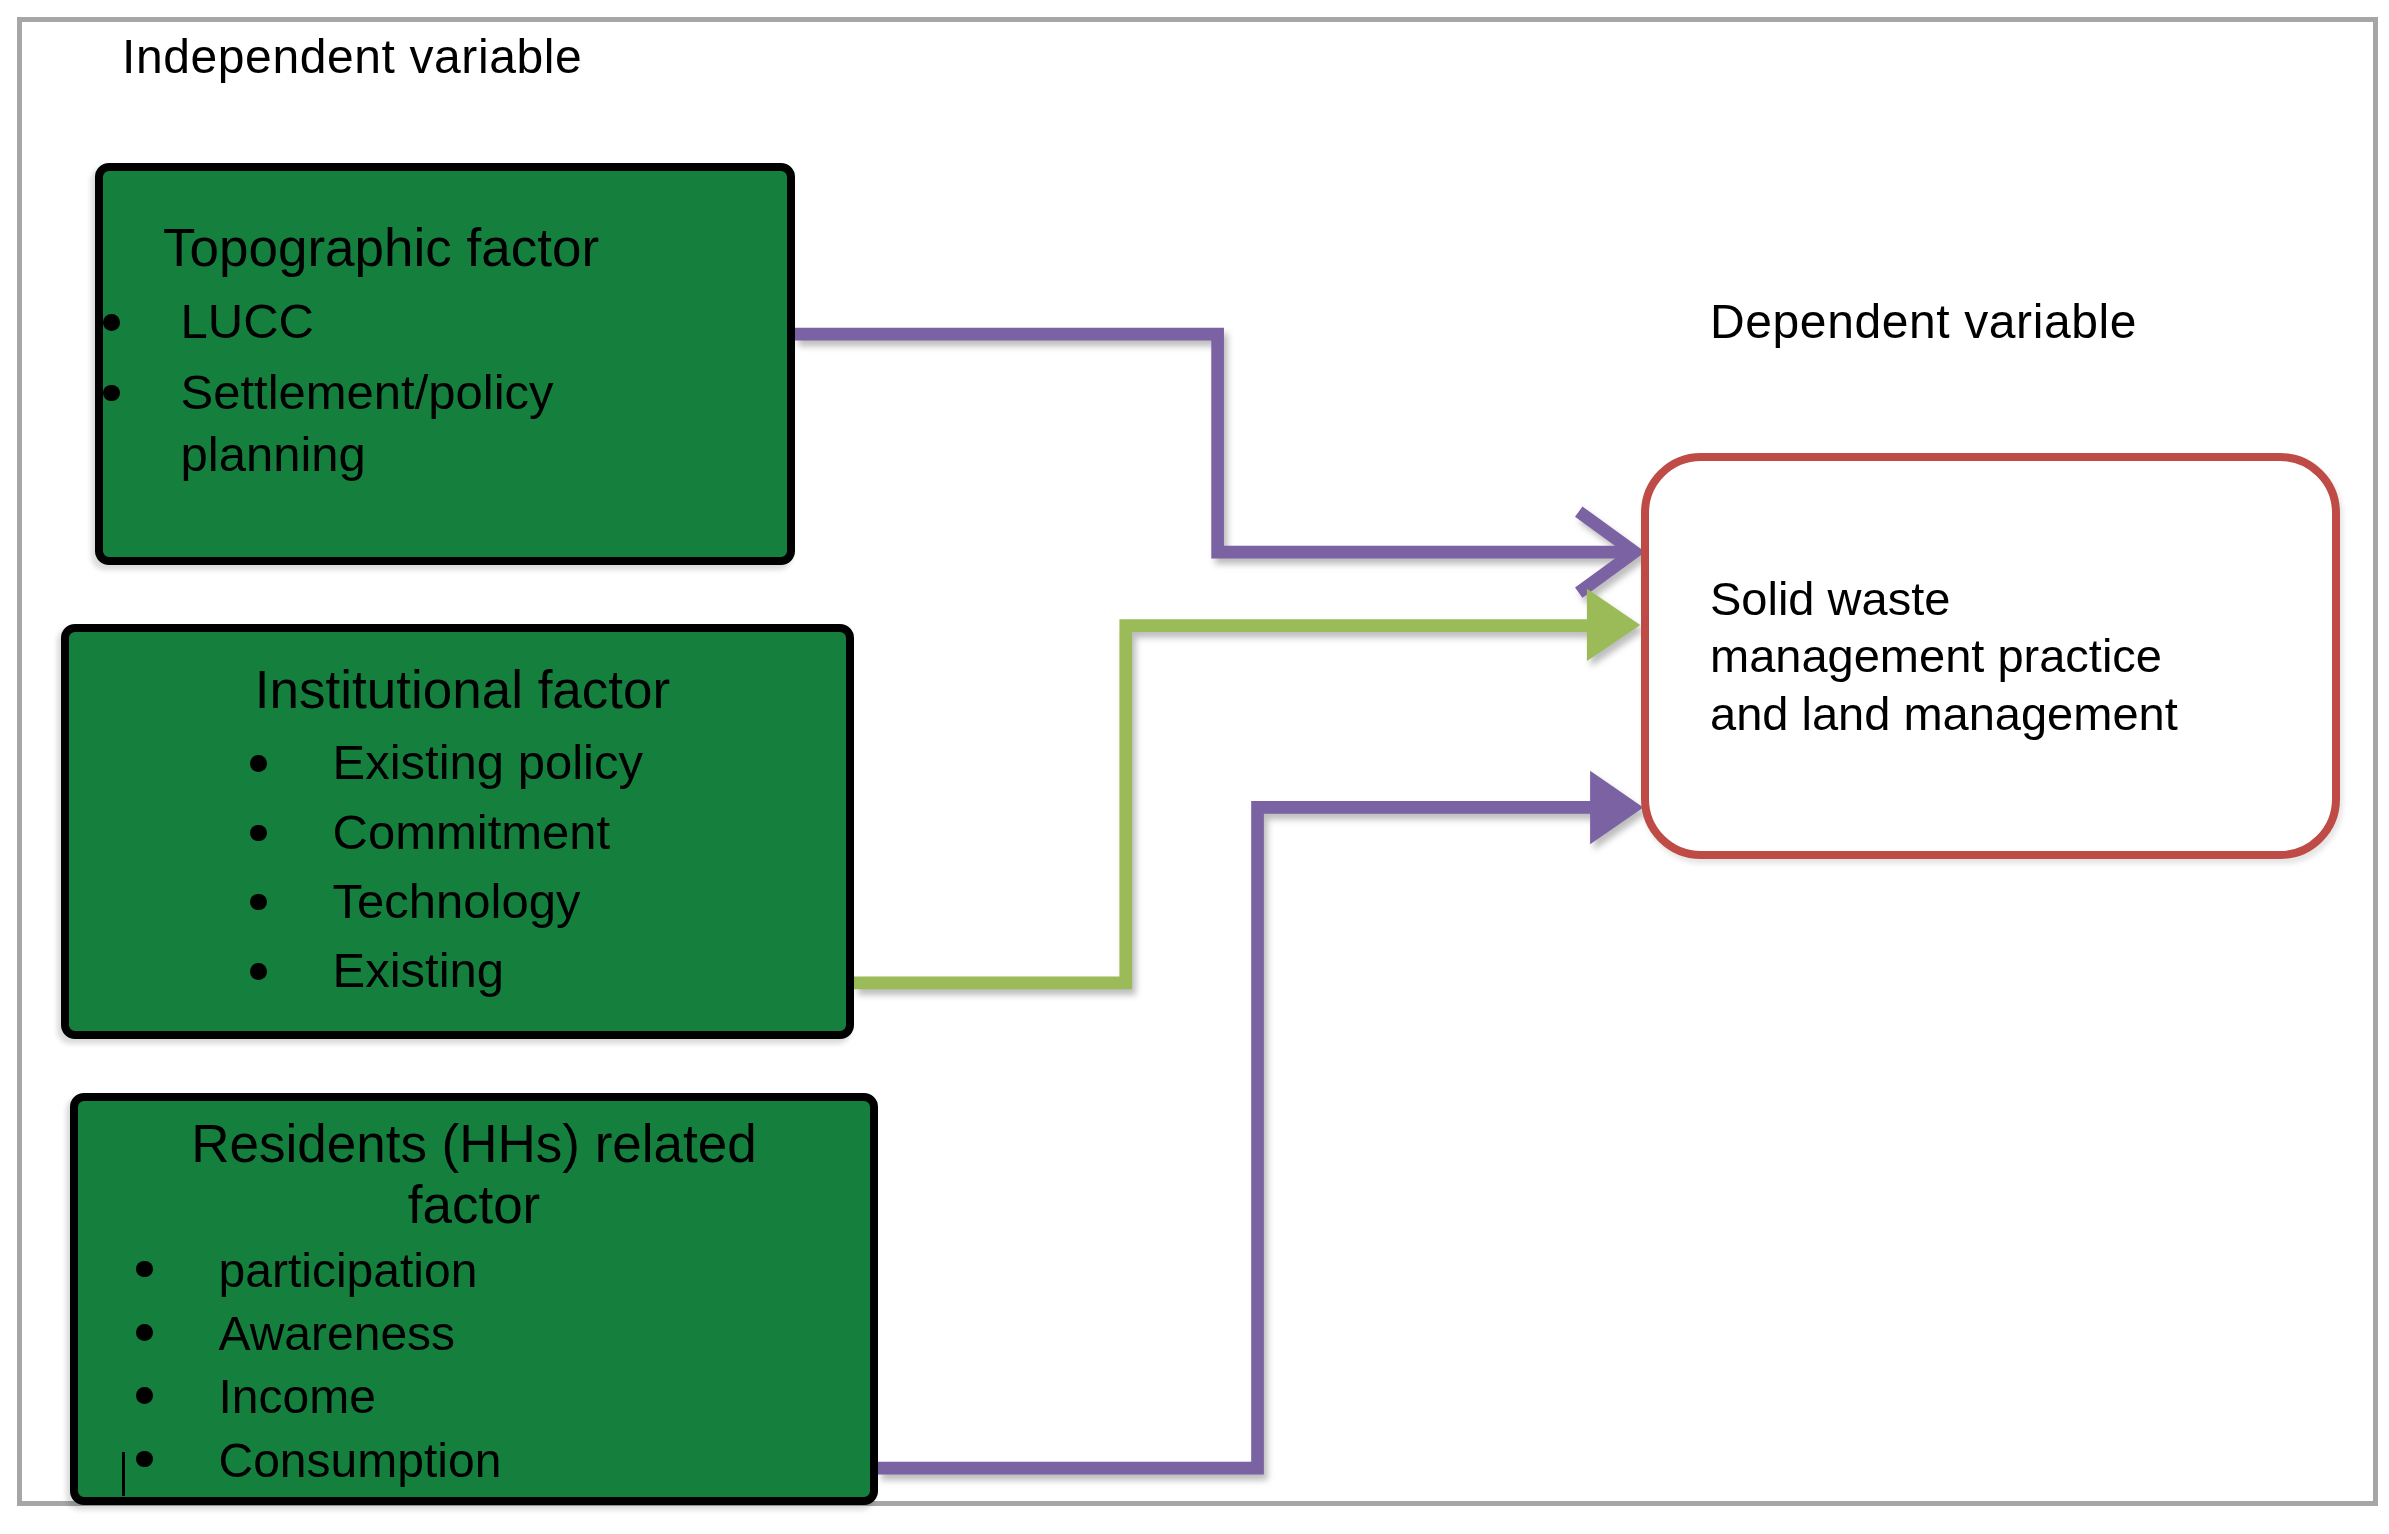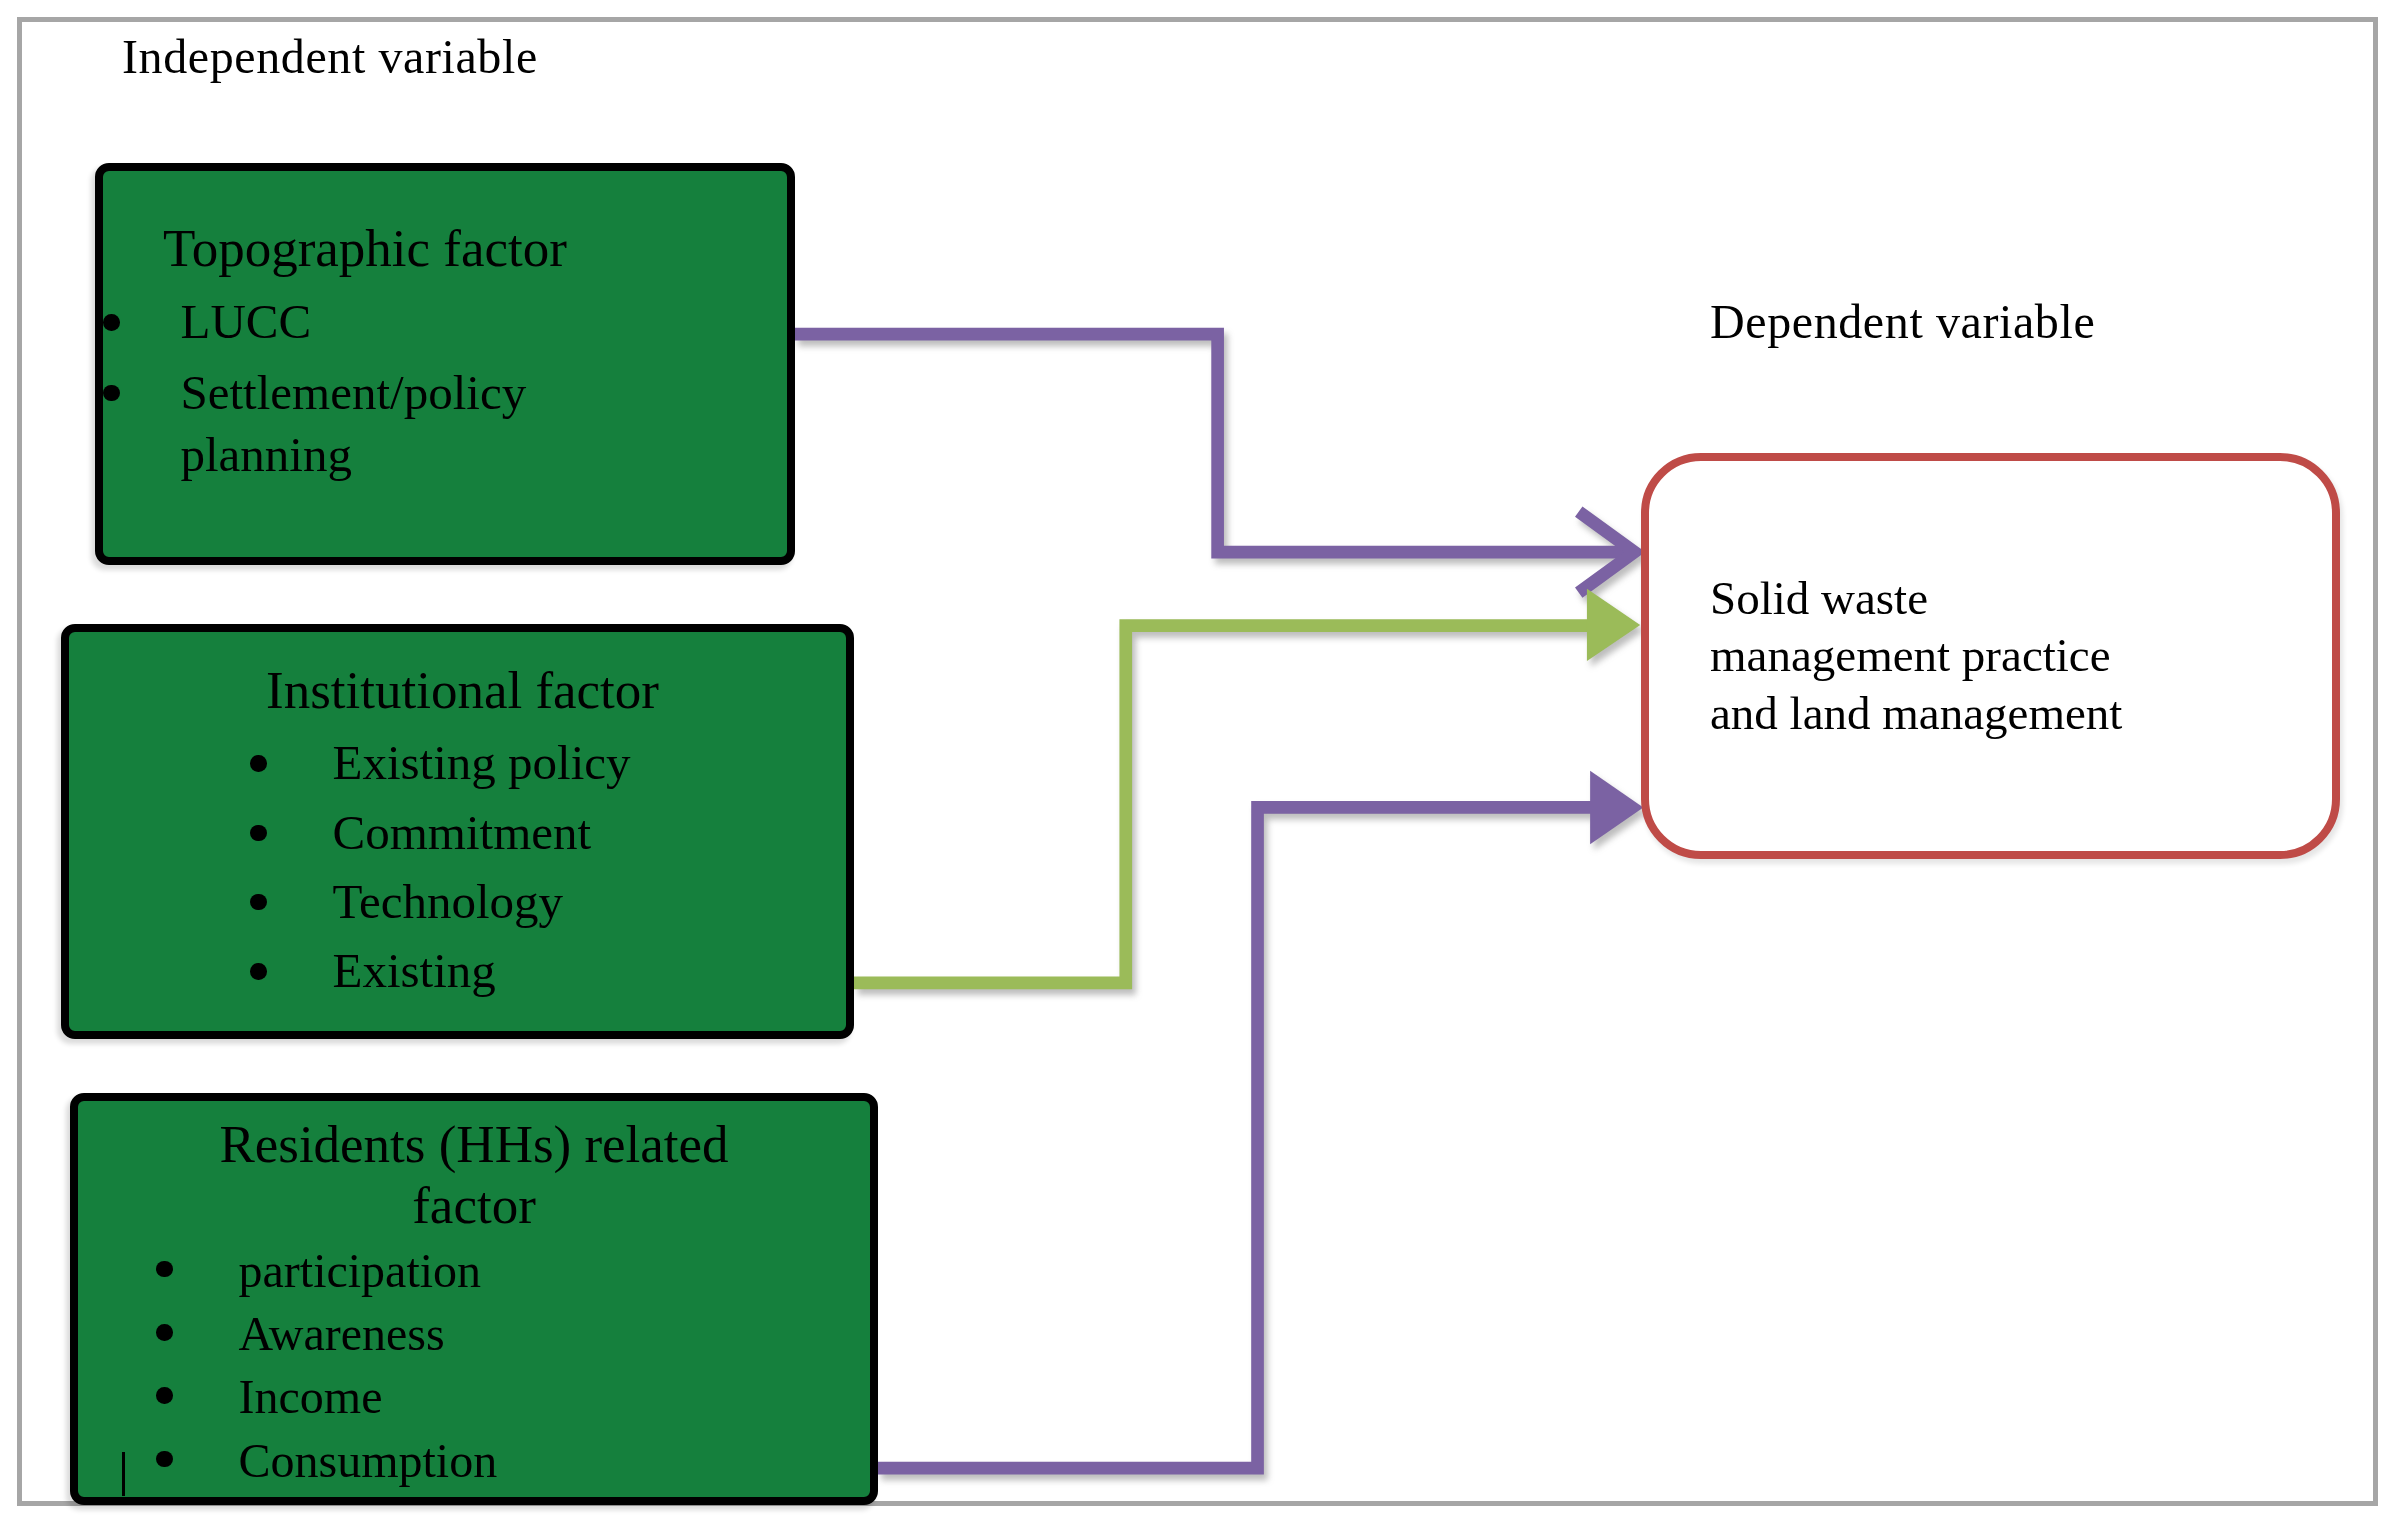--- a/index.html
+++ b/index.html
@@ -1,20 +1,20 @@
 <!DOCTYPE html>
 <html style="--c-purple: #7B62A3; --c-green: #9BBB59; --c-red_border: #BF4B47; --c-box_border: #000000; --c-outer_border: #A6A6A6; --c-text: #000000;font-size:10px"><head>
 <meta charset="utf-8">
 <style>
   html,body{margin:0;padding:0;background:#ffffff;}
   #canvas{
     position:relative;
     width:2389px;height:1515px;
     background:#ffffff;
-    font-family:Liberation Serif, serif;
+    font-family:Liberation Sans, sans-serif;
     color:var(--c-text,#000);
     overflow:hidden;
   }
   .outer-border{
     position:absolute;
     left:16.5px;top:16.5px;right:11.4px;bottom:9px;
     border:5.7px solid var(--c-outer_border,#A6A6A6);
   }
   .side-label{
     position:absolute;
@@ -51,21 +51,21 @@
     flex:0 0 auto;
     width:16.5px;height:16.5px;border-radius:50%;
     background:var(--c-text,#000);
     margin-top:23px;
   }
   #box-topographic li{margin-bottom:9px;}
   #box-topographic .dot{margin-right:61px;}
   #box-topographic li .it{max-width:444px;}
   #box-institutional li{padding-left:157px;margin-bottom:7.6px;margin-left:24px;}
   #box-institutional .dot{margin-right:66px;}
-  #box-residents li{padding-left:78px;margin-bottom:5.7px;font-size:48px;line-height:1.2;}
+  #box-residents li{padding-left:58px;margin-bottom:5.7px;font-size:48px;line-height:1.2;}
   #box-residents .dot{margin-right:66px;margin-top:19px;}
 
   #box-dependent{
     position:absolute;
     left:1641px;top:453px;width:699px;height:406px;
     border:8.2px solid var(--c-red_border,#BF4B47);
     border-radius:60px;
     background:#fff;
     box-sizing:border-box;
     display:flex;flex-direction:column;justify-content:center;

